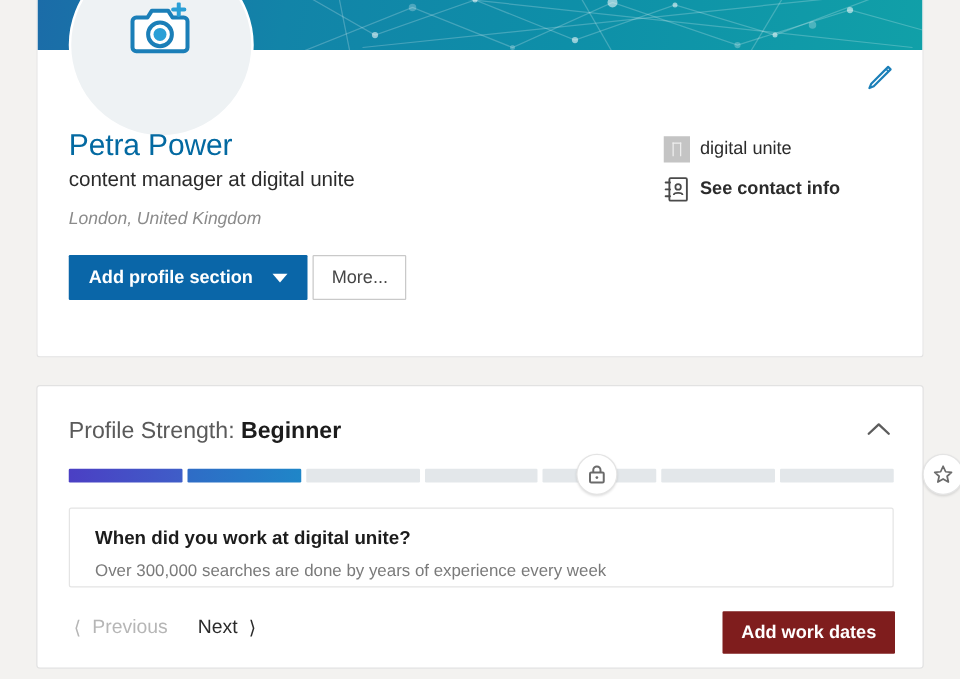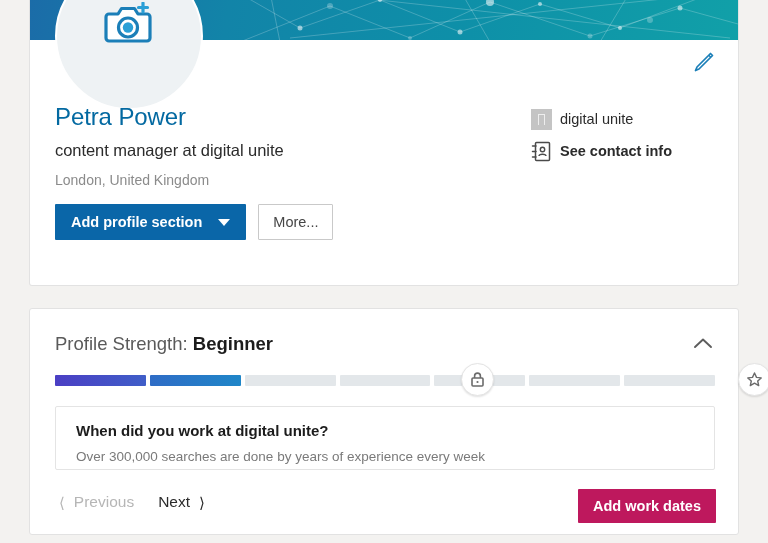--- a/index.html
+++ b/index.html
@@ -96,38 +96,39 @@
     font-size: 24px;
     font-weight: 400;
     color: #0369a1;
     letter-spacing: -0.1px;
     line-height: 30px;
   }
   .headline {
     font-size: 16.5px;
     color: #2b2b2b;
     line-height: 25px;
-    margin-top: 6px;
+    margin-top: 0;
     letter-spacing: -0.05px;
   }
   .location {
     font-size: 14px;
     color: #8b8b8b;
     line-height: 20px;
     margin-top: 7px;
+    font-style: italic;
   }
 
   
   .actions {
     position: absolute;
     top: 206px;
     left: 25px;
     display: flex;
     align-items: center;
-    gap: 12px;
+    gap: 4px;
   }
   .btn-primary {
     background: #0a66a8;
     color: #ffffff;
     border: none;
     height: 36px;
     padding: 0 16px;
     font-size: 14.5px;
     font-weight: bold;
     font-family: inherit;
@@ -286,21 +287,21 @@
     padding: 2px 4px;
   }
   .nav-prev { color: #b6b6b6; }
   .nav-next { color: #2b2b2b; margin-left: 10px; }
   .chev { font-size: 15px; line-height: 1; }
 
   .btn-addwork {
     position: absolute;
     top: 180px;
     right: 22px;
-    background: #be185d;
+    background: #7f1d1d;
     color: #ffffff;
     border: none;
     height: 34px;
     padding: 0 15px;
     font-size: 14.5px;
     font-weight: bold;
     font-family: inherit;
     cursor: pointer;
     border-radius: 1px;
   }

